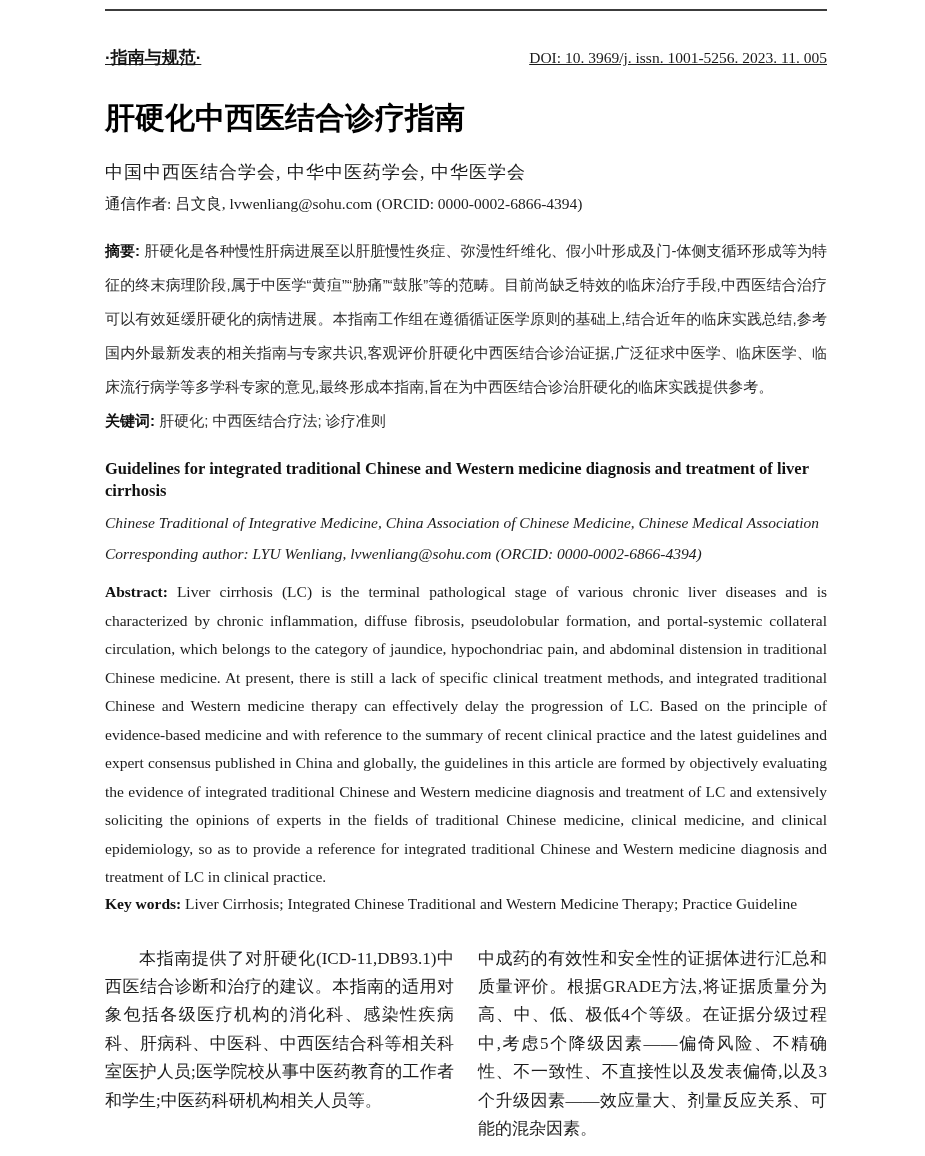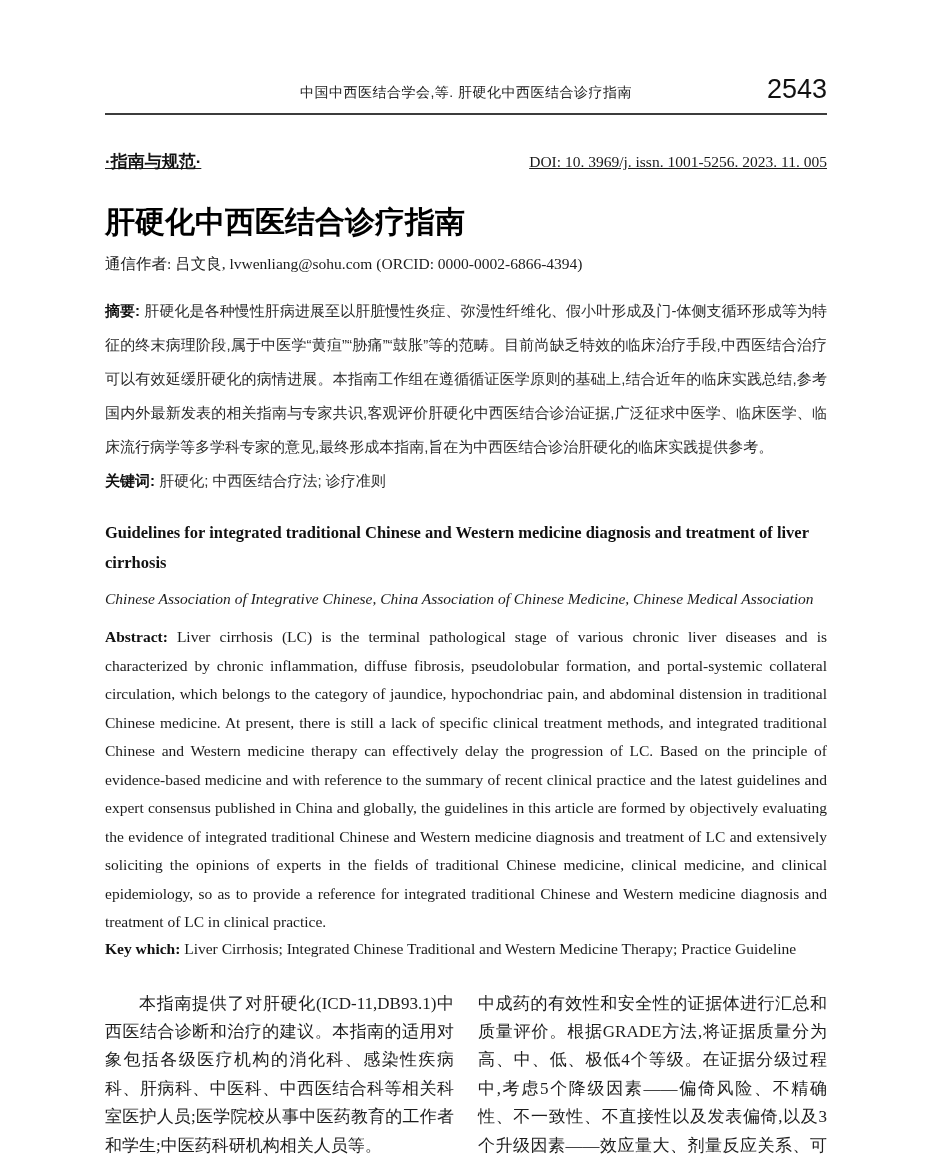--- a/index.html
+++ b/index.html
@@ -103,21 +103,21 @@
   }
   .zh-label {
     font-weight: bold;
     color: #111;
   }
   
   .title-en {
     margin-top: 26px;
     font-weight: bold;
     font-size: 16.5px;
-    line-height: 30px;
+    line-height: 22px;
     color: #111;
   }
   .authors-en, .corr-en {
     margin-top: 11px;
     font-style: italic;
     font-size: 15.5px;
     line-height: 20px;
     color: #1a1a1a;
   }
   .abstract-en {
@@ -161,61 +161,62 @@
     font-family: "Liberation Serif", serif;
     color: #1c1c1c;
   }
 </style>
 </head>
 <body>
 
 <div class="page">
   <div class="content">
 
-    <div class="header-row">
-      <div class="running-head">中国中西医结合学会,等. 肝硬化中西医结合诊疗指南</div>
-      <div class="page-number">2543</div>
-    </div>
     <div class="rule"></div>
 
     <div class="meta-row">
       <span class="column-label">·指南与规范·</span>
       <span class="doi">DOI: 10. 3969/j. issn. 1001-5256. 2023. 11. 005</span>
     </div>
 
     <h1 class="title-zh" style="margin-bottom:12px;">肝硬化中西医结合诊疗指南</h1>
 
+    <div class="authors-zh kaiti">中国中西医结合学会, 中华中医药学会, 中华医学会</div>
 
     <div class="corr-zh">
       <span class="kaiti">通信作者:</span>
       <span>吕文良, lvwenliang@sohu.com (ORCID: 0000-0002-6866-4394)</span>
     </div>
 
     <p class="abstract-zh" style="margin-bottom:0;">
       <span class="zh-label">摘要:</span>
       <span>肝硬化是各种慢性肝病进展至以肝脏慢性炎症、弥漫性纤维化、假小叶形成及门-体侧支循环形成等为特征的终末病理阶段,属于中医学“黄疸”“胁痛”“鼓胀”等的范畴。目前尚缺乏特效的临床治疗手段,中西医结合治疗可以有效延缓肝硬化的病情进展。本指南工作组在遵循循证医学原则的基础上,结合近年的临床实践总结,参考国内外最新发表的相关指南与专家共识,客观评价肝硬化中西医结合诊治证据,广泛征求中医学、临床医学、临床流行病学等多学科专家的意见,最终形成本指南,旨在为中西医结合诊治肝硬化的临床实践提供参考。</span>
     </p>
 
     <p class="keywords-zh" style="margin-bottom:0;">
       <span class="zh-label">关键词:</span>
       <span>肝硬化; 中西医结合疗法; 诊疗准则</span>
     </p>
 
     <div class="title-en">Guidelines for integrated traditional Chinese and Western medicine diagnosis and treatment of liver cirrhosis</div>
 
-    <div class="authors-en">Chinese Association of Integrative Chinese, China Association of Chinese Medicine, Chinese Medical Association</div>
-
+    <div class="authors-en">Chinese Traditional of Integrative Medicine, China Association of Chinese Medicine, Chinese Medical Association</div>
+
+    <div class="corr-en">
+      <span>Corresponding author:</span>
+      <span>LYU Wenliang, lvwenliang@sohu.com (ORCID: 0000-0002-6866-4394)</span>
+    </div>
 
     <p class="abstract-en" style="margin-bottom:0;">
       <span class="en-label">Abstract:</span>
       <span>Liver cirrhosis (LC) is the terminal pathological stage of various chronic liver diseases and is characterized by chronic inflammation, diffuse fibrosis, pseudolobular formation, and portal-systemic collateral circulation, which belongs to the category of jaundice, hypochondriac pain, and abdominal distension in traditional Chinese medicine. At present, there is still a lack of specific clinical treatment methods, and integrated traditional Chinese and Western medicine therapy can effectively delay the progression of LC. Based on the principle of evidence-based medicine and with reference to the summary of recent clinical practice and the latest guidelines and expert consensus published in China and globally, the guidelines in this article are formed by objectively evaluating the evidence of integrated traditional Chinese and Western medicine diagnosis and treatment of LC and extensively soliciting the opinions of experts in the fields of traditional Chinese medicine, clinical medicine, and clinical epidemiology, so as to provide a reference for integrated traditional Chinese and Western medicine diagnosis and treatment of LC in clinical practice.</span>
     </p>
 
     <p class="keywords-en" style="margin-bottom:0;">
-      <span class="en-label">Key which:</span>
+      <span class="en-label">Key words:</span>
       <span>Liver Cirrhosis; Integrated Chinese Traditional and Western Medicine Therapy; Practice Guideline</span>
     </p>
 
     <div class="body-columns">
 
       <div class="col">
         <p class="body-para indent">本指南提供了对肝硬化(ICD-11,DB93.1)中西医结合诊断和治疗的建议。本指南的适用对象包括各级医疗机构的消化科、感染性疾病科、肝病科、中医科、中西医结合科等相关科室医护人员;医学院校从事中医药教育的工作者和学生;中医药科研机构相关人员等。</p>
 
       </div>
 

